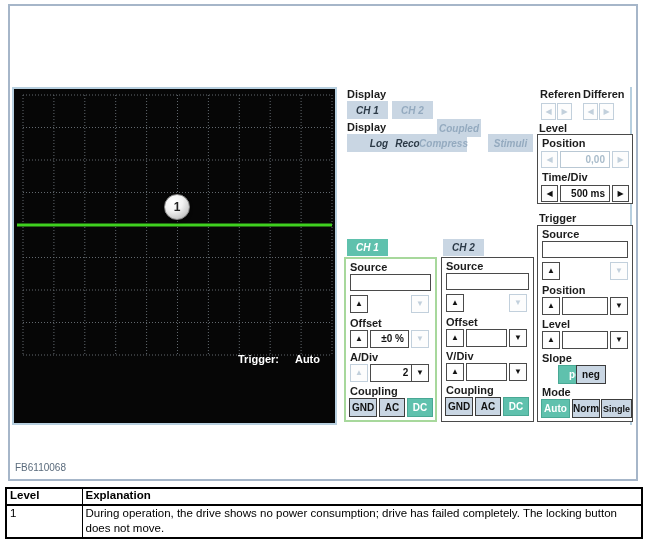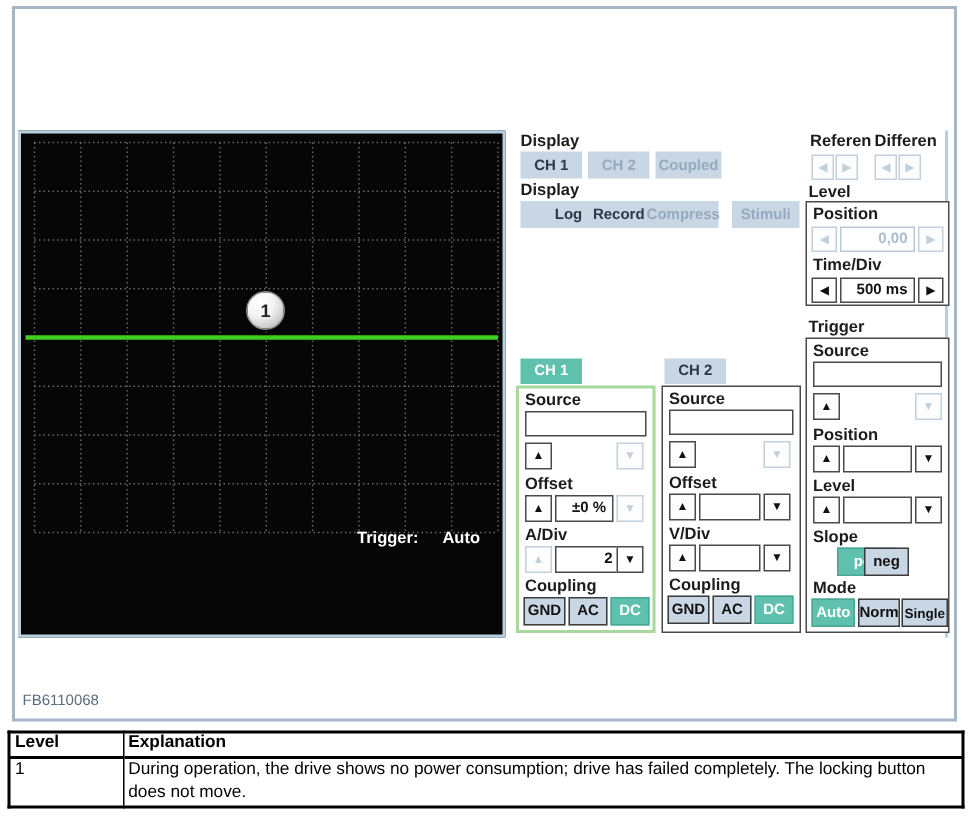--- a/index.html
+++ b/index.html
@@ -25,21 +25,21 @@
                  font-size:11px; font-weight:bold; color:#fff; }
 
   #right-edge { position:absolute; left:620px; top:81px; width:2px; height:338px; background:#b7cfdf; }
 
   
   .lbl { position:absolute; font-size:11px; font-weight:bold; color:#1c1c1c; white-space:nowrap; }
 
   
   .fbtn { position:absolute; height:18px; background:#c9d6e3; border:none;
           font-family:"Liberation Sans",sans-serif; font-size:10px; font-weight:bold; color:#2c3a47;
-          display:flex; align-items:center; justify-content:center; cursor:default; }
+          display:flex; align-items:center; justify-content:center; cursor:default;font-style:italic; }
   .fbtn.dis { color:#94aabf; }
 
   
   .sbtn { position:absolute; height:19px; background:#c9d6e3; border:1px solid #3c3c3c;
           font-family:"Liberation Sans",sans-serif; font-size:10px; font-weight:bold; color:#111;
           display:flex; align-items:center; justify-content:center; cursor:default; }
   .teal { background:#5fc1ad !important; color:#fff !important; border-color:#49a894 !important; }
 
   
   .ab { position:absolute; width:18px; height:18px; background:#fdfdfd; border:1px solid #4a4a4a;
@@ -105,26 +105,26 @@
       <div id="trig-status">
         <span>Trigger:</span>
         <span>Auto</span>
       </div>
     </div>
     <div id="right-edge"></div>
 
     <div class="lbl" style="left:337px;top:82px">Display</div>
     <button class="fbtn" style="left:337px;top:95px;width:41px">CH 1</button>
     <button class="fbtn dis" style="left:382px;top:95px;width:41px">CH 2</button>
-    <button class="fbtn dis" style="left:427px;top:95px;width:44px">Coupled</button>
+    <button class="fbtn dis" style="left:427px;top:113px;width:44px">Coupled</button>
 
     <div class="lbl" style="left:337px;top:115px">Display</div>
     <button class="fbtn" style="left:337px;top:128px;width:64px">Log</button>
     <button class="fbtn" style="left:382px;top:128px;width:41px">Record</button>
-    <button class="fbtn dis" style="left:422px;top:128px;width:47px">Compress</button>
+    <button class="fbtn dis" style="left:410px;top:128px;width:47px">Compress</button>
     <button class="fbtn dis" style="left:478px;top:128px;width:45px">Stimuli</button>
 
     <div class="lbl" style="left:530px;top:82px">Referen</div>
     <div class="lbl" style="left:573px;top:82px">Differen</div>
     <button class="ab dis" style="left:531px;top:97px;width:15px;height:17px">
         <span class="ic">◀</span>
       </button>
     <button class="ab dis" style="left:547px;top:97px;width:15px;height:17px">
         <span class="ic">▶</span>
       </button>

